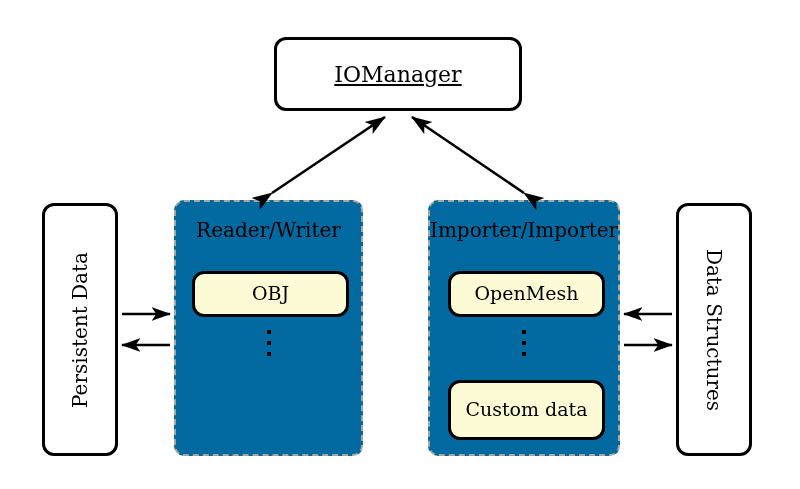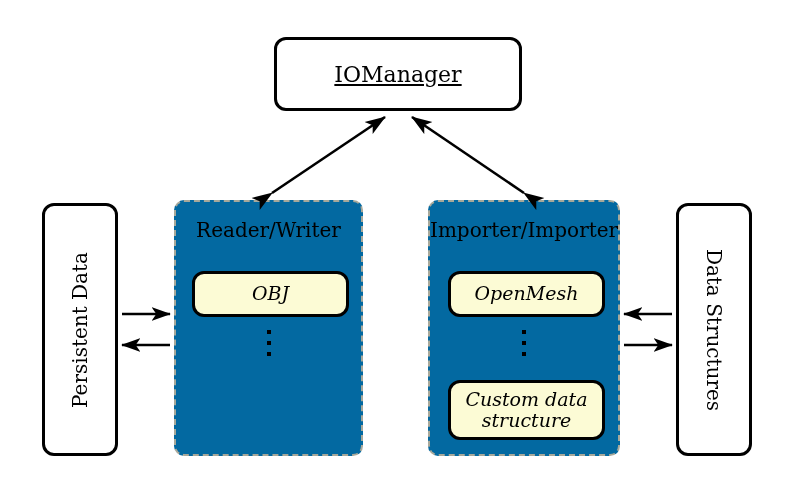--- a/index.html
+++ b/index.html
@@ -27,22 +27,22 @@
   }
   #readerwriter-panel{left:174px;top:200px;width:189px;height:256px;}
   #importerexporter-panel{left:428px;top:200px;width:192px;height:256px;}
   .panel-title{
     position:absolute;left:0;right:0;top:16px;text-align:center;
     font-size:20px;color:#000;white-space:nowrap;
   }
   .inner{
     position:absolute;box-sizing:border-box;
     background:#fcfbd5;border:3px solid #000;border-radius:12px;
-    display:flex;align-items:center;justify-content:center;text-align:center;
-    font-size:19px;color:#000;line-height:1.12;font-style:italic;
+    display:flex;align-items:center;justify-content:center;
+    font-size:19px;color:#000;line-height:1.12;
   }
   #rw-item-0{left:16px;top:69px;width:157px;height:46px;}
   #rw-item-1{left:16px;top:178px;width:157px;height:60px;}
   #ie-item-0{left:18px;top:69px;width:157px;height:46px;}
   #ie-item-1{left:18px;top:178px;width:157px;height:60px;}
   .vdots{
     position:absolute;left:0;right:0;top:128px;
     display:flex;flex-direction:column;align-items:center;gap:7px;
   }
   .vdots i{display:block;width:4px;height:4px;background:#000;}
@@ -83,21 +83,20 @@
       <span>OpenMesh</span>
     </div>
     <div class="vdots">
       <i></i>
         <i></i>
         <i></i>
     </div>
     <div class="inner" id="ie-item-1">
       <span>
         <span>Custom data</span><br>
-        <span>structure</span>
       </span>
     </div>
   </div>
 
   <svg class="overlay" viewBox="0 0 800 489">
     <defs>
       <marker id="ah" markerWidth="9" markerHeight="9" refX="7.6" refY="3" orient="auto" markerUnits="strokeWidth">
         <path d="M0,0.2 L8,3 L0,5.8 L1.9,3 Z" fill="#000"></path>
       </marker>
     </defs>

